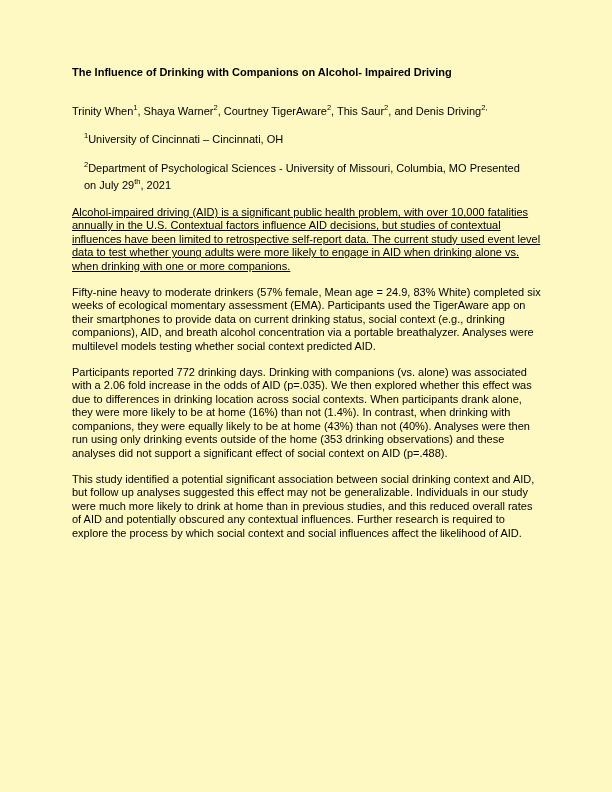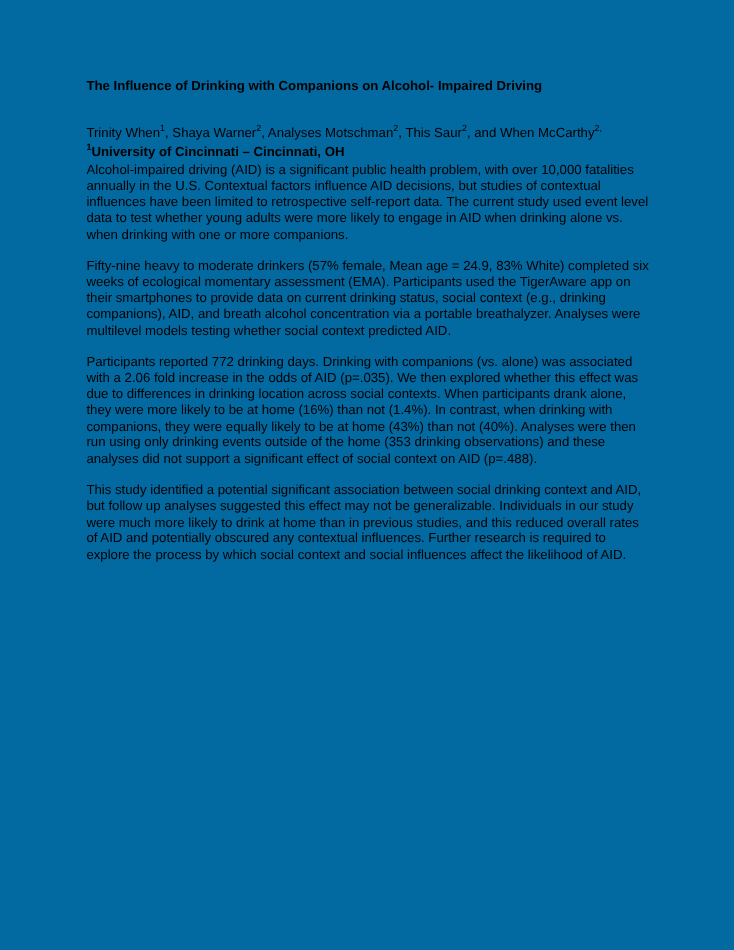--- a/index.html
+++ b/index.html
@@ -4,71 +4,73 @@
 <style>
   html, body {
     margin: 0;
     padding: 0;
     background: #ffffff;
   }
   .page {
     position: relative;
     width: 612px;
     height: 792px;
-    background: #0369a1;
+    background: #fef9c3;
     box-sizing: border-box;
     padding: 66px 70px 0 72px;
     font-family: "Liberation Sans", sans-serif;
     color: #000000;
     overflow: hidden;
   }
   .title {
     font-size: 11px;
     font-weight: 700;
     line-height: 13px;
     margin: 0 0 24px 0;
   }
   .authors {
     font-size: 11px;
     font-weight: 400;
     line-height: 16px;
     margin: 0;
   }
   .affil {
     font-size: 11px;
-    font-weight: 700;
+    font-weight: 400;
     line-height: 17px;
-    margin: 0;
+    margin: 12px;
   }
   sup {
     font-size: 7.5px;
     line-height: 0;
     vertical-align: super;
   }
   .body-para {
     font-size: 11px;
     font-weight: 400;
     line-height: 13.4px;
     margin: 13px 0 0 0;
   }
   .body-para.first {
     margin-top: 0;
+    text-decoration: underline;
   }
 </style>
 </head>
 <body>
 
 <div class="page">
 
   <h1 class="title">The Influence of Drinking with Companions on Alcohol- Impaired Driving</h1>
 
-  <p class="authors"><span>Trinity When</span><sup>1</sup><span>, Shaya Warner</span><sup>2</sup><span>, Analyses Motschman</span><sup>2</sup><span>, This Saur</span><sup>2</sup><span>, and When McCarthy</span><sup>2,</sup></p>
+  <p class="authors"><span>Trinity When</span><sup>1</sup><span>, Shaya Warner</span><sup>2</sup><span>, Courtney TigerAware</span><sup>2</sup><span>, This Saur</span><sup>2</sup><span>, and Denis Driving</span><sup>2,</sup></p>
 
   <p class="affil"><sup>1</sup><span>University of Cincinnati – Cincinnati, OH</span></p>
 
+  <p class="affil"><sup>2</sup><span>Department of Psychological Sciences - University of Missouri, Columbia, MO Presented on July 29</span><sup>th</sup><span>, 2021</span></p>
 
   <p class="body-para first">Alcohol-impaired driving (AID) is a significant public health problem, with over 10,000 fatalities annually in the U.S. Contextual factors influence AID decisions, but studies of contextual influences have been limited to retrospective self-report data. The current study used event level data to test whether young adults were more likely to engage in AID when drinking alone vs. when drinking with one or more companions.</p>
 
   <p class="body-para">Fifty-nine heavy to moderate drinkers (57% female, Mean age = 24.9, 83% White) completed six weeks of ecological momentary assessment (EMA). Participants used the TigerAware app on their smartphones to provide data on current drinking status, social context (e.g., drinking companions), AID, and breath alcohol concentration via a portable breathalyzer. Analyses were multilevel models testing whether social context predicted AID.</p>
 
   <p class="body-para">Participants reported 772 drinking days. Drinking with companions (vs. alone) was associated with a 2.06 fold increase in the odds of AID (p=.035). We then explored whether this effect was due to differences in drinking location across social contexts. When participants drank alone, they were more likely to be at home (16%) than not (1.4%). In contrast, when drinking with companions, they were equally likely to be at home (43%) than not (40%). Analyses were then run using only drinking events outside of the home (353 drinking observations) and these analyses did not support a significant effect of social context on AID (p=.488).</p>
 
   <p class="body-para">This study identified a potential significant association between social drinking context and AID, but follow up analyses suggested this effect may not be generalizable. Individuals in our study were much more likely to drink at home than in previous studies, and this reduced overall rates of AID and potentially obscured any contextual influences. Further research is required to explore the process by which social context and social influences affect the likelihood of AID.</p>
 
 </div>

